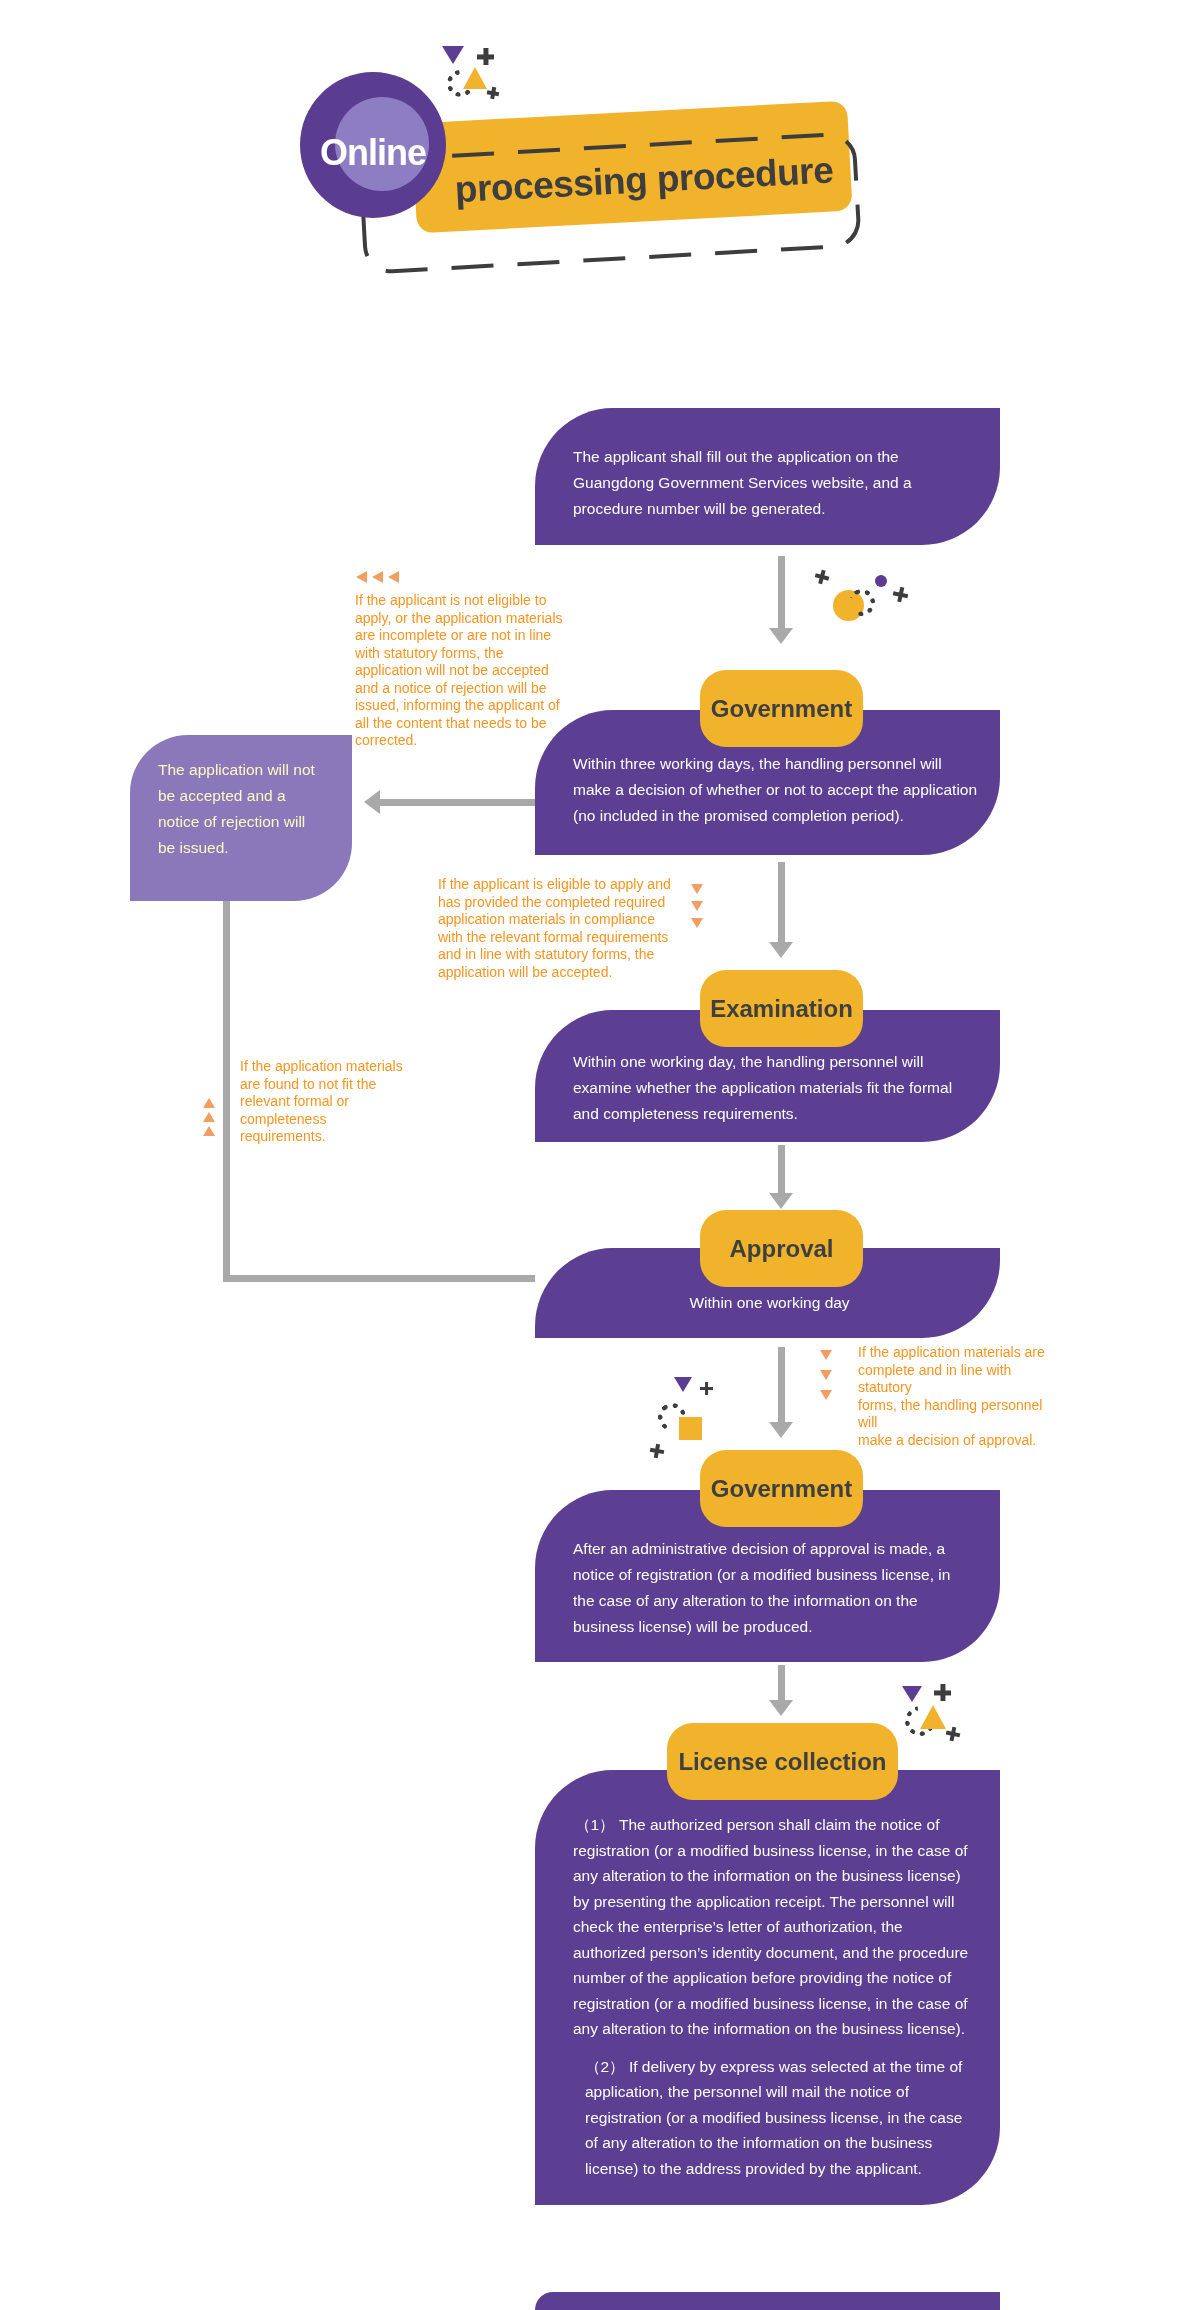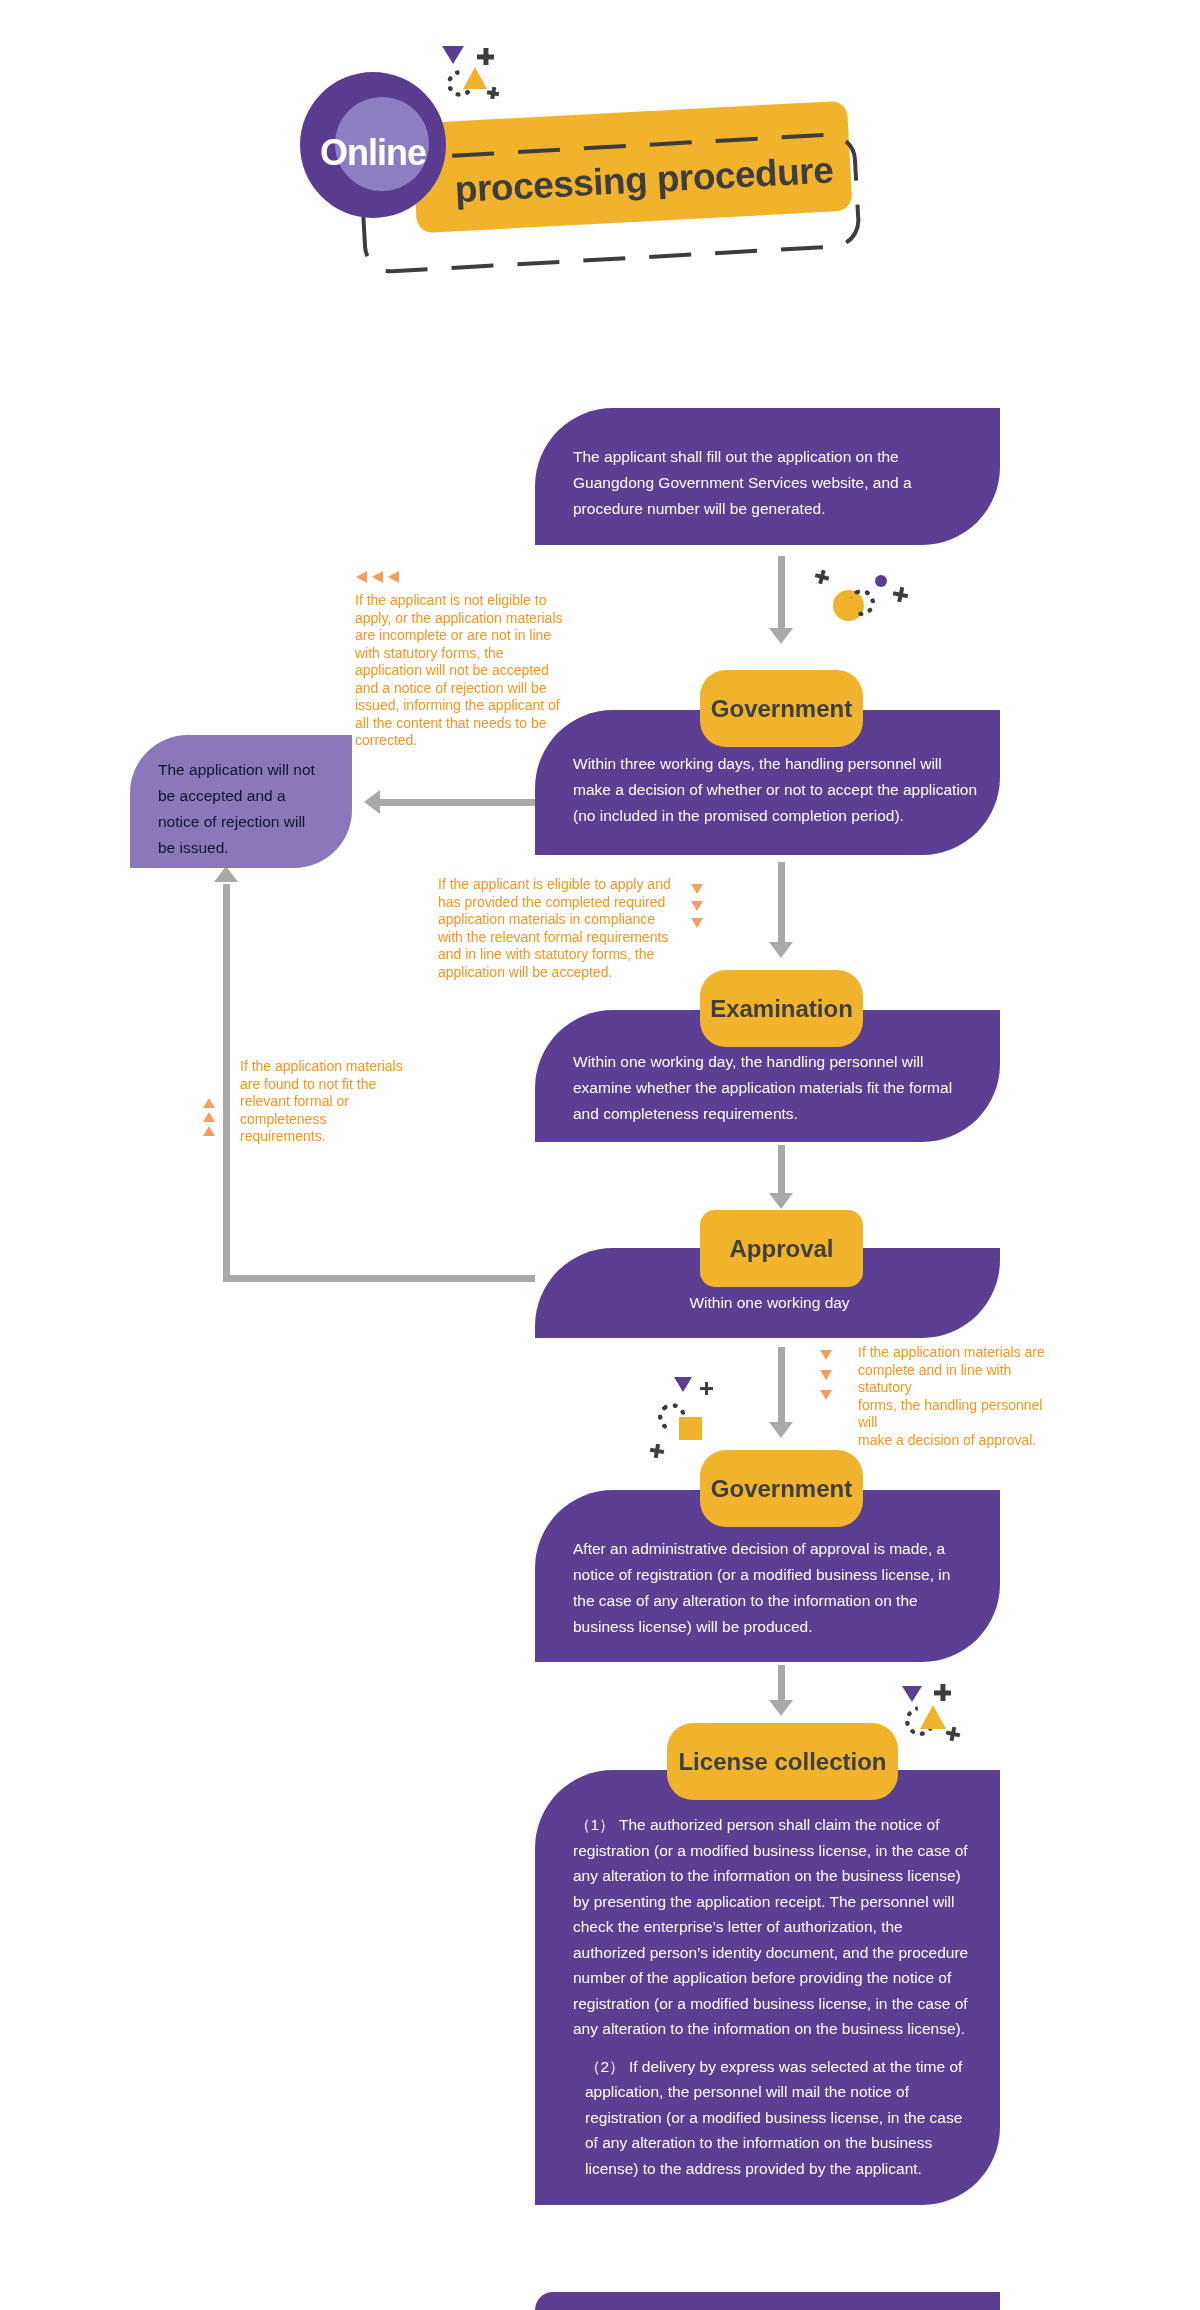--- a/index.html
+++ b/index.html
@@ -25,22 +25,22 @@
   .title-online{position:absolute;left:0;top:8px;width:100%;height:100%;display:flex;align-items:center;
     justify-content:center;color:#fff;font-weight:700;font-size:36px;letter-spacing:-1px;}
 
   
   .pill{position:absolute;left:700px;width:163px;height:77px;background:var(--accent-yellow);
     border-radius:26px;display:flex;align-items:center;justify-content:center;
     font-weight:700;font-size:24px;color:var(--pill-text);z-index:3;}
   .pbox{position:absolute;left:535px;width:465px;background:var(--primary-purple);
     border-radius:78px 0 78px 0;color:#fff;font-size:15.5px;line-height:26px;z-index:2;
     padding:40px 26px 0 38px;}
-  .reject-box{position:absolute;left:130px;top:735px;width:222px;height:133px;
-    background:var(--reject-purple);border-radius:58px 0 58px 0;color:#0f172a;
+  .reject-box{position:absolute;left:130px;top:735px;width:222px;height:166px;
+    background:var(--reject-purple);border-radius:58px 0 58px 0;color:#fef9c3;
     font-size:15.5px;line-height:26px;padding:22px 14px 0 28px;white-space:pre-line;z-index:2;}
   .footer-bar{position:absolute;left:535px;top:2292px;width:465px;height:18px;
     background:var(--primary-purple);border-radius:20px 0 0 0;z-index:2;}
 
   
   .note{position:absolute;color:var(--note-orange);font-size:14px;line-height:17.5px;
     white-space:pre-line;z-index:4;}
 
   
   .stem-v{position:absolute;width:7px;background:var(--arrow-gray);z-index:1;}
@@ -152,21 +152,21 @@
   <div class="tri" style="left:203px;top:1098px;border-left:6px solid transparent;border-right:6px solid transparent;border-bottom:10px solid var(--marker-orange);"></div>
   <div class="tri" style="left:203px;top:1112px;border-left:6px solid transparent;border-right:6px solid transparent;border-bottom:10px solid var(--marker-orange);"></div>
   <div class="tri" style="left:203px;top:1126px;border-left:6px solid transparent;border-right:6px solid transparent;border-bottom:10px solid var(--marker-orange);"></div>
   <div class="ah-up" style="left:214px;top:866px;"></div>
   <div class="stem-v" style="left:223px;top:884px;height:395px;"></div>
   <div class="stem-h" style="left:223px;top:1275px;width:312px;"></div>
 
   <div class="stem-v" style="left:778px;top:1145px;height:50px;"></div>
   <div class="ah-down" style="left:769px;top:1193px;"></div>
 
-  <div class="pill" style="top:1210px;border-radius:15px;">
+  <div class="pill" style="top:1210px;">
     <span>Approval</span>
   </div>
   <div class="pbox" style="top:1248px;height:90px;padding-top:42px;text-align:center;padding-left:30px;">
     <div>Within one working day</div>
   </div>
 
   <div class="stem-v" style="left:778px;top:1347px;height:75px;"></div>
   <div class="ah-down" style="left:769px;top:1422px;"></div>
   <div class="tri" style="left:820px;top:1350px;border-left:6px solid transparent;border-right:6px solid transparent;border-top:10px solid var(--marker-orange);"></div>
   <div class="tri" style="left:820px;top:1370px;border-left:6px solid transparent;border-right:6px solid transparent;border-top:10px solid var(--marker-orange);"></div>

